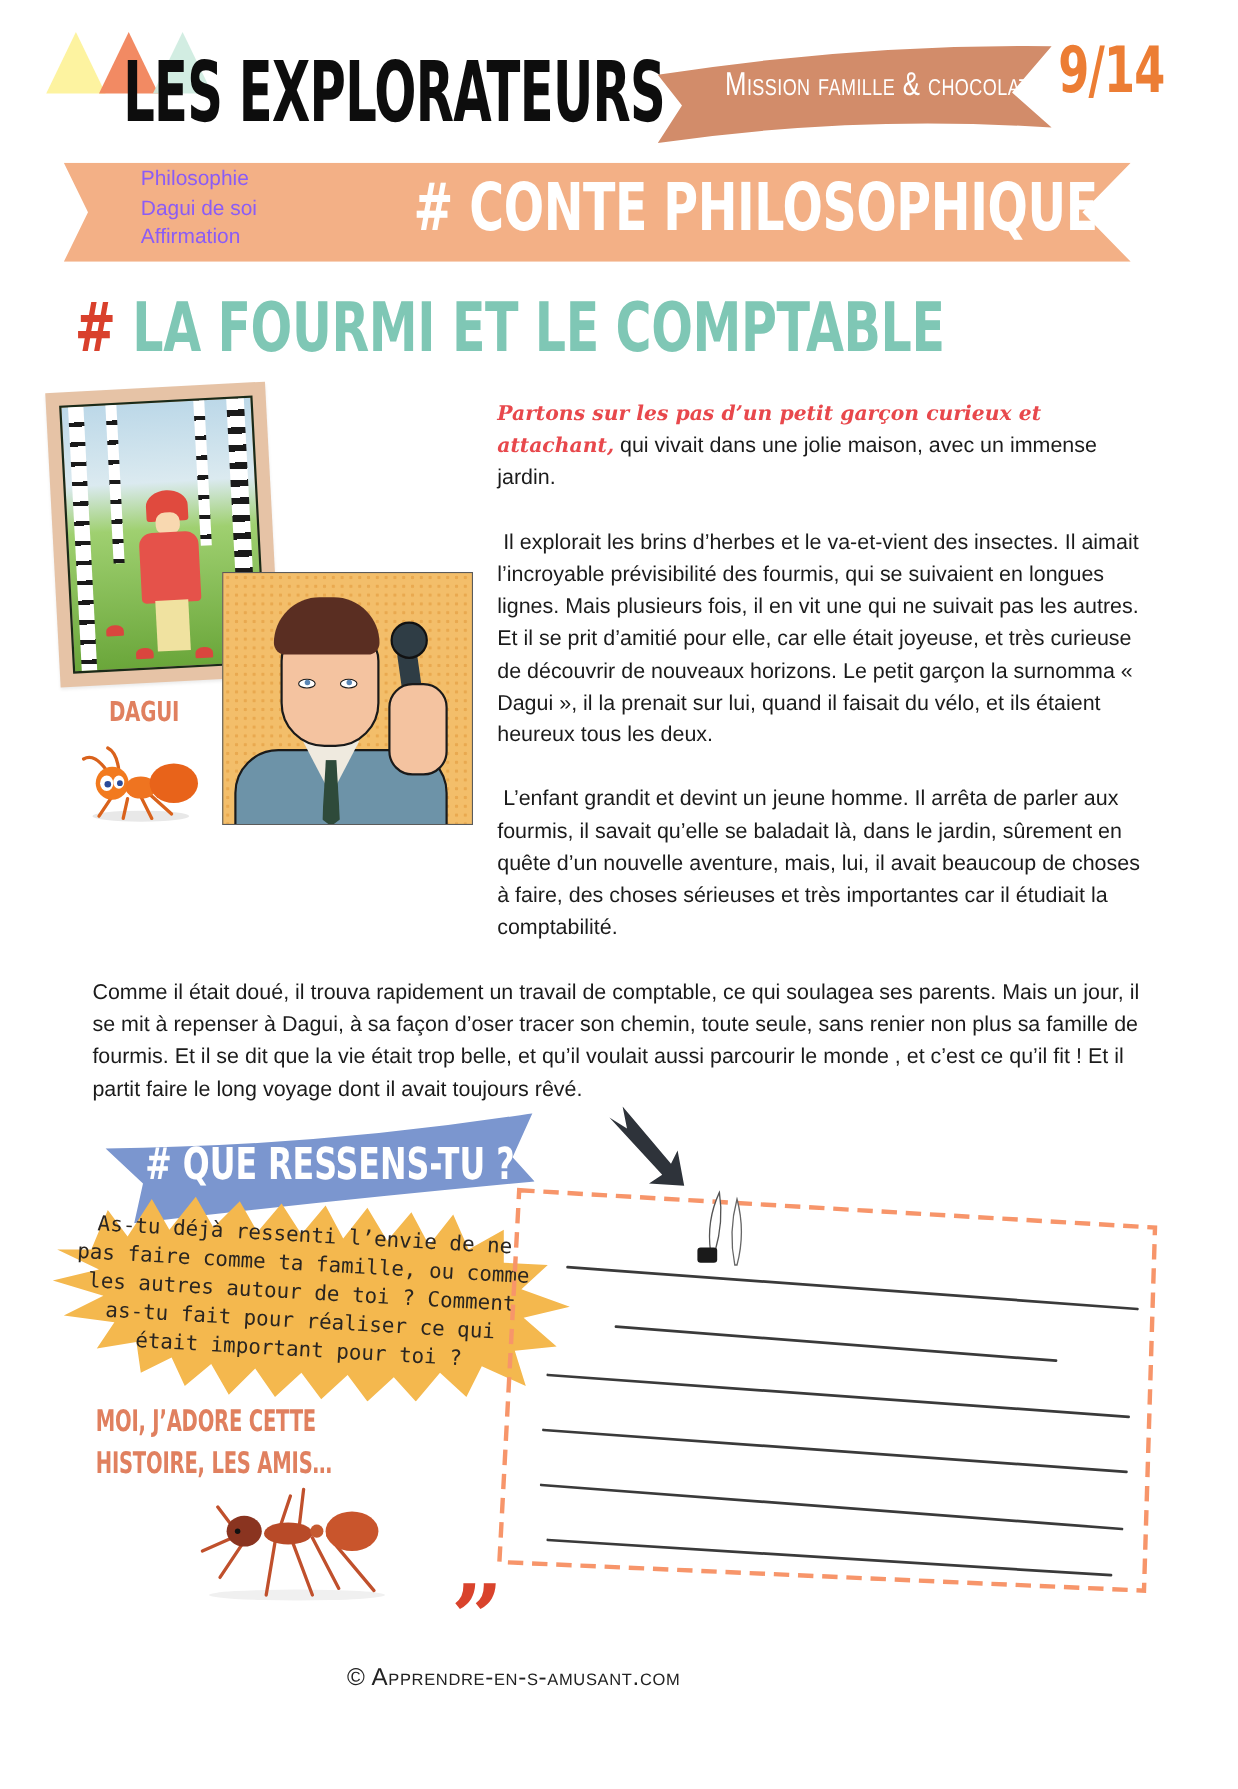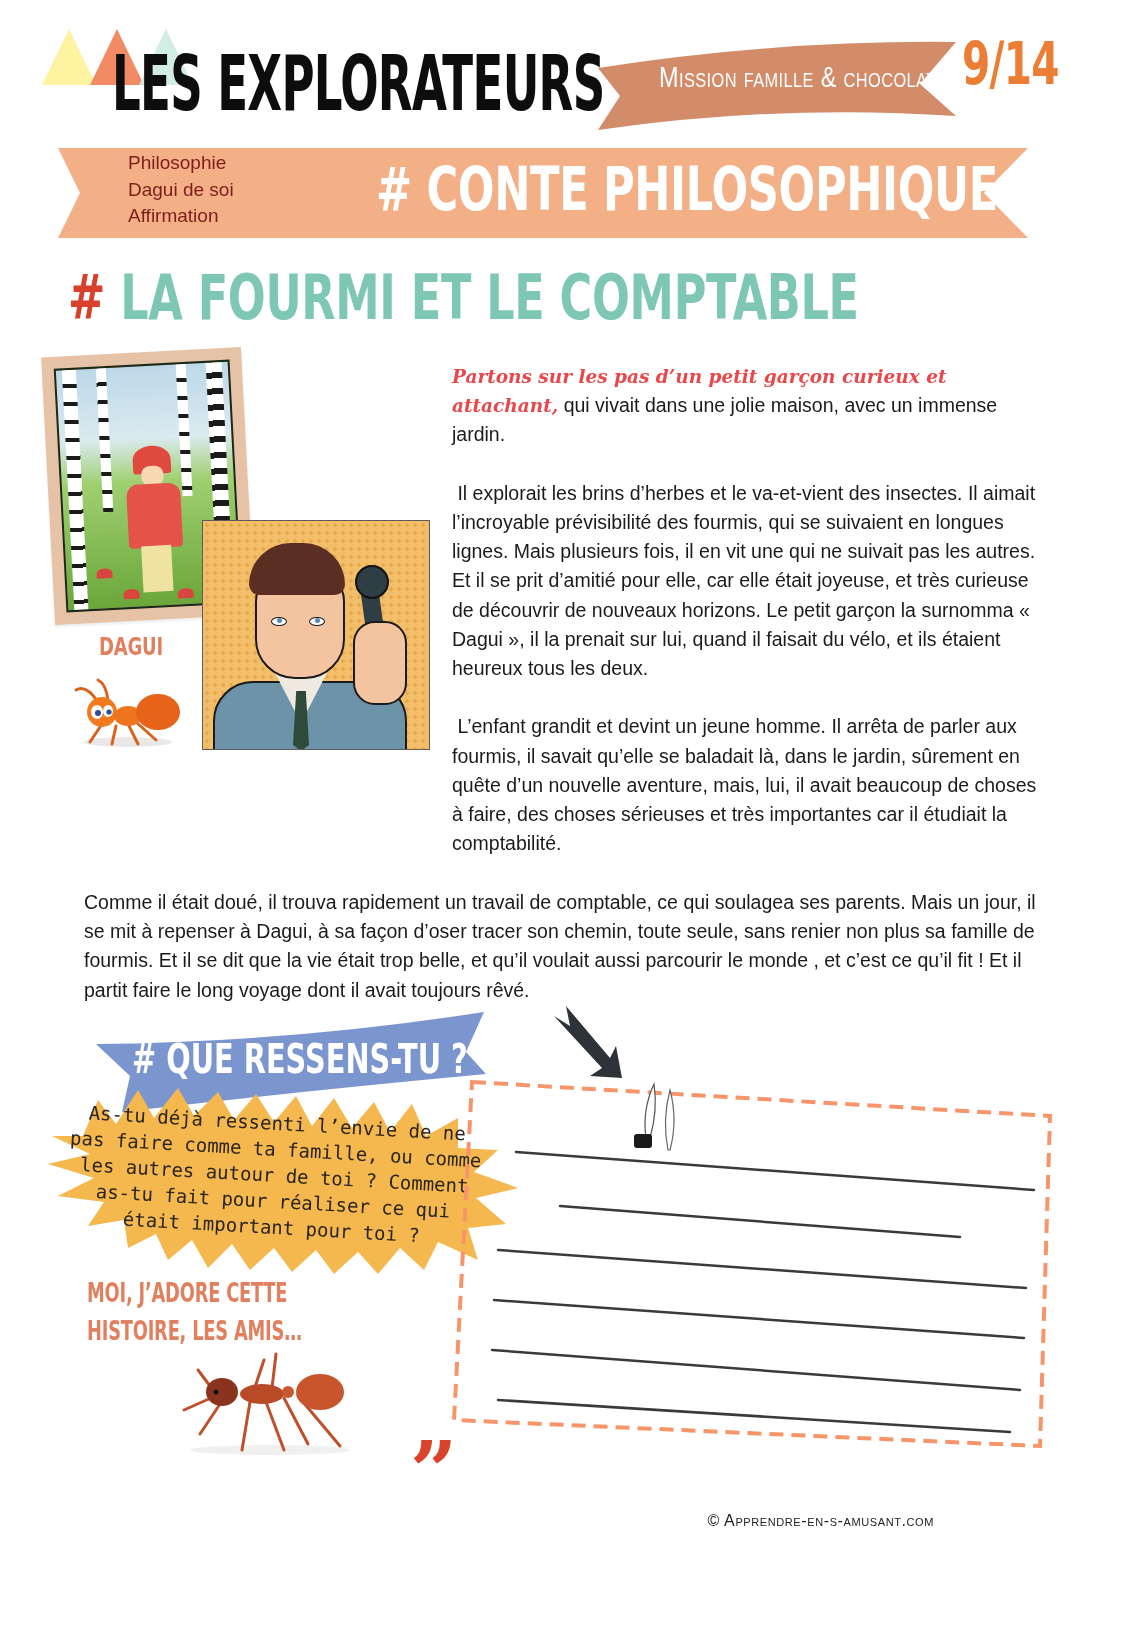--- a/index.html
+++ b/index.html
@@ -11,21 +11,21 @@
   .tri { position:absolute; width:0; height:0; border-left:27px solid transparent; border-right:27px solid transparent; border-bottom:56px solid; }
   .brand { left:112px; top:44px; font-family:"DejaVu Sans Condensed","DejaVu Sans", sans-serif; font-weight:900; font-size:76px; line-height:80px;
            letter-spacing:-1px; color:#0d0d0d; transform:scaleX(0.66); transform-origin:left top; white-space:nowrap; font-stretch:condensed; }
   .mission-banner { left:598px; top:38px; width:360px; height:94px; }
   .mission-text { left:625px; top:60px; width:310px; text-align:center; color:#ffffff; font-family:"Liberation Sans Narrow","Liberation Sans", sans-serif;
                   font-size:30px; letter-spacing:0.5px; transform:scaleX(0.78); transform-origin:center top; white-space:nowrap; font-variant:small-caps; }
   .page-num { left:962px; top:30px; font-family:"DejaVu Sans", sans-serif; font-weight:900; font-size:58px; color:#ec7d34; transform:scaleX(0.7); transform-origin:left top; letter-spacing:-1px; }
 
   
   .ribbon { left:58px; top:148px; width:970px; height:90px; }
-  .ribbon-tags { left:128px; top:150px; color:#7f1d1d; font-family:"Liberation Sans", sans-serif; font-size:19px; line-height:26.5px; }
+  .ribbon-tags { left:128px; top:150px; color:#8b5cf6; font-family:"Liberation Sans", sans-serif; font-size:19px; line-height:26.5px; }
   .ribbon-title { left:376px; top:153px; color:#ffffff; font-family:"DejaVu Sans", sans-serif; font-weight:900; font-size:60px; line-height:72px;
                   transform:scaleX(0.72); transform-origin:left top; white-space:nowrap; letter-spacing:-0.5px; }
 
   
   .story-title { left:68px; top:262px; font-family:"DejaVu Sans", sans-serif; font-weight:900; font-size:62px; line-height:72px;
                  transform:scaleX(0.72); transform-origin:left top; white-space:nowrap; letter-spacing:-0.5px; }
   .story-title .hash { color:#d9402c; }
   .story-title .txt { color:#7fc7b5; }
 
   
@@ -76,21 +76,21 @@
          transform:scaleX(0.66); transform-origin:left top; white-space:nowrap; letter-spacing:-0.3px; }
 
   .real-ant { left:180px; top:1346px; width:180px; height:110px; }
 
   
   .write-box { left:450px; top:1060px; width:620px; height:390px; }
   .arrow { left:552px; top:1006px; width:80px; height:74px; }
   .quill { left:628px; top:1080px; width:60px; height:72px; }
 
   .quote-mark { left:410px; top:1430px; color:#d9432c; font-family:"DejaVu Serif", serif; font-weight:900; font-size:82px; line-height:82px; }
-  .footer { left:0; top:1512px; width:934px; text-align:right; color:#222; font-family:"Liberation Sans Narrow","Liberation Sans", sans-serif; font-size:16px;
+  .footer { left:0; top:1512px; width:934px; text-align:center; color:#222; font-family:"Liberation Sans Narrow","Liberation Sans", sans-serif; font-size:22px;
             letter-spacing:0.6px; font-variant:small-caps; }
 </style>
 </head>
 <body>
 
 <div class="tri" style="left:42px;top:29px;border-bottom-color:#fdf3a0;"></div>
 <div class="tri" style="left:90px;top:29px;border-bottom-color:#f28a63;"></div>
 <div class="tri" style="left:139px;top:29px;border-bottom-color:#cdebdf;opacity:0.9;"></div>
 <div class="abs brand">LES EXPLORATEURS</div>
 

